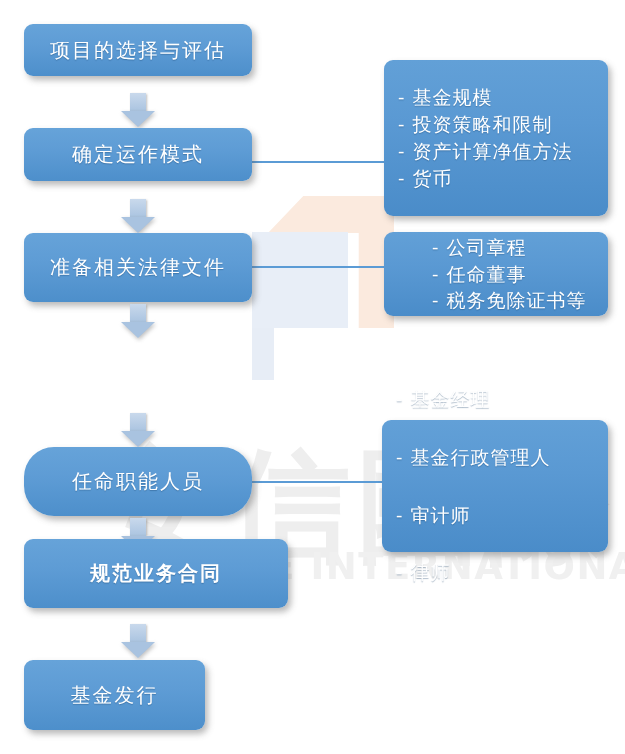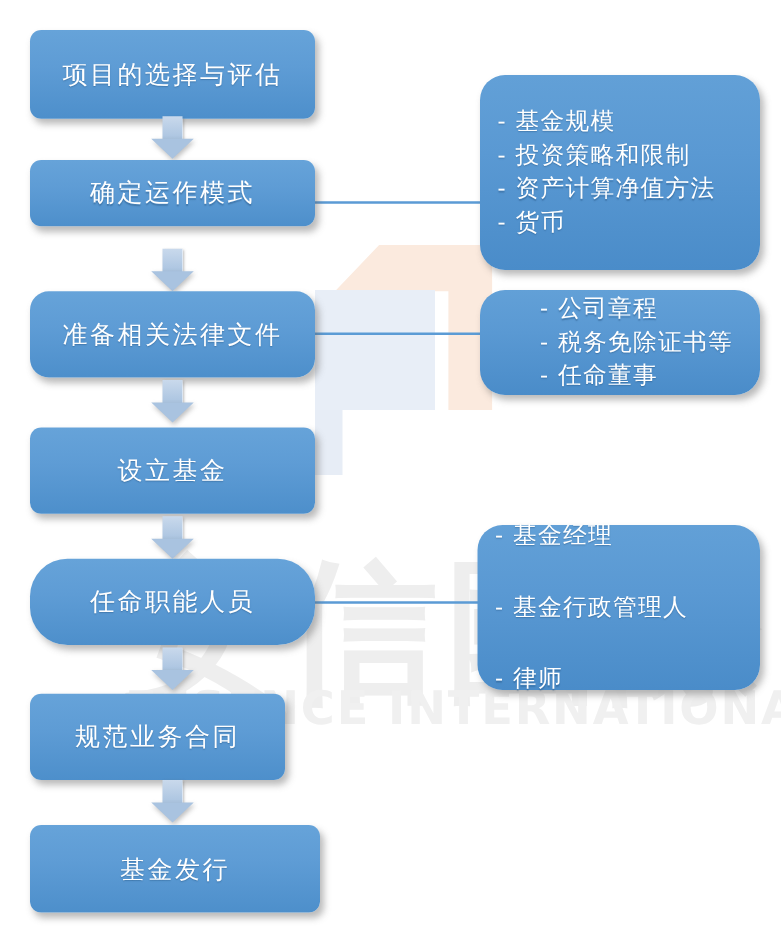--- a/index.html
+++ b/index.html
@@ -96,21 +96,21 @@
     justify-content: center;
     text-align: center;
     font-size: 20px;
     letter-spacing: 2px;
     text-shadow: 0 1px 1px rgba(20, 60, 100, 0.35);
   }
 
   .panel {
     position: absolute;
     box-sizing: border-box;
-    border-radius: 20px;
+    border-radius: 9px;
     background: linear-gradient(to bottom, #62a0d7 0%, #5a99d3 40%, #4a8cc9 100%);
     box-shadow: 3px 4px 6px rgba(90, 90, 90, 0.42);
     color: #ffffff;
     padding: 8px 0 8px 14px;
     display: flex;
     flex-direction: column;
     justify-content: center;
     font-size: 19px;
     line-height: 1.42;
     letter-spacing: 1px;
@@ -163,91 +163,89 @@
     <div class="wm-cjk">安信國際</div>
     <div class="wm-latin">ESSENCE INTERNATIONAL</div>
   </div>
 
   <div class="flow-layer">
 
     <div class="connector" style="left:252px; top:161px; width:134px;"></div>
     <div class="connector" style="left:252px; top:266px; width:134px;"></div>
     <div class="connector" style="left:252px; top:481px; width:134px;"></div>
 
-    <div class="node" style="left:24px; top:24px; width:228px; height:71px;">
+    <div class="node" style="left:24px; top:24px; width:228px; height:52px;">
       <span>项目的选择与评估</span>
     </div>
 
     <div class="arrow" style="left:121px; top:93px;">
       <div class="shaft"></div>
       <div class="head"></div>
     </div>
 
     <div class="node" style="left:24px; top:128px; width:228px; height:53px;">
       <span>确定运作模式</span>
     </div>
 
     <div class="arrow" style="left:121px; top:199px;">
       <div class="shaft"></div>
       <div class="head"></div>
     </div>
 
-    <div class="node" style="left:24px; top:233px; width:228px; height:69px;border-radius:15px;">
+    <div class="node" style="left:24px; top:233px; width:228px; height:69px;">
       <span>准备相关法律文件</span>
     </div>
 
     <div class="arrow" style="left:121px; top:304px;">
       <div class="shaft"></div>
       <div class="head"></div>
     </div>
 
-    <div class="node" style="left:24px; top:342px; width:228px; height:69px;">
-      <span>设立基金</span>
-    </div>
 
     <div class="arrow" style="left:121px; top:413px;">
       <div class="shaft"></div>
       <div class="head"></div>
     </div>
 
     <div class="node" style="left:24px; top:447px; width:228px; height:69px;border-radius:30px;">
       <span>任命职能人员</span>
     </div>
 
     <div class="arrow" style="left:121px; top:518px;">
       <div class="shaft"></div>
       <div class="head"></div>
     </div>
 
-    <div class="node" style="left:24px; top:555px; width:204px; height:69px;">
+    <div class="node" style="left:24px; top:539px; width:264px; height:69px;font-weight:bold;">
       <span>规范业务合同</span>
     </div>
 
     <div class="arrow" style="left:121px; top:624px;">
       <div class="shaft"></div>
       <div class="head"></div>
     </div>
 
-    <div class="node" style="left:24px; top:660px; width:232px; height:70px;">
+    <div class="node" style="left:24px; top:660px; width:181px; height:70px;">
       <span>基金发行</span>
     </div>
 
     <div class="panel" style="left:384px; top:60px; width:224px; height:156px;">
       <div class="li">- 基金规模</div>
       <div class="li">- 投资策略和限制</div>
       <div class="li">- 资产计算净值方法</div>
       <div class="li">- 货币</div>
     </div>
 
     <div class="panel" style="left:384px; top:232px; width:224px; height:84px;padding-left:48px;">
       <div class="li">- 公司章程</div>
+      <div class="li">- 任命董事</div>
       <div class="li">- 税务免除证书等</div>
-      <div class="li">- 任命董事</div>
     </div>
 
     <div class="panel" style="left:382px; top:420px; width:226px; height:132px;gap:31px;">
       <div class="li">- 基金经理</div>
       <div class="li">- 基金行政管理人</div>
+      <div class="li">- 审计师</div>
       <div class="li">- 律师</div>
     </div>
 
   </div>
 </div>
 
 </body></html>

